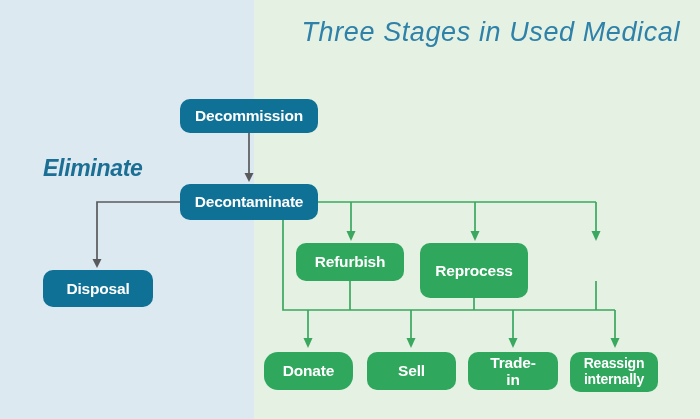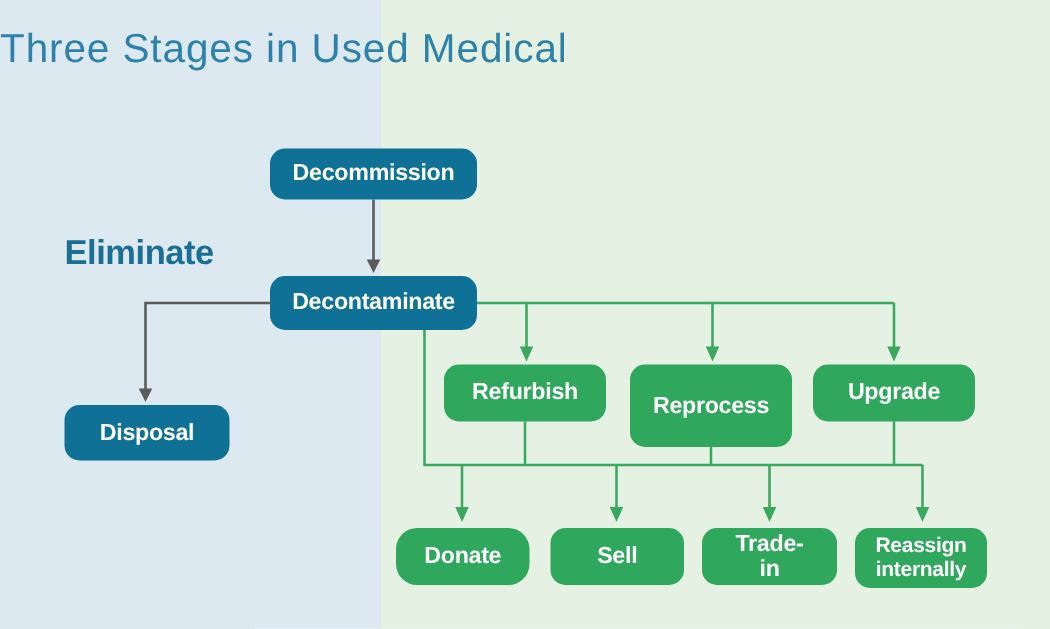--- a/index.html
+++ b/index.html
@@ -12,35 +12,36 @@
     overflow: hidden;
     background: var(--bg-left);
   }
   .bg-panel { position:absolute; top:0; bottom:0; }
   #bg-left  { left:0; width:254px; background: var(--bg-left); }
   #bg-right { left:254px; right:0; background: var(--bg-right); }
 
   .title {
     position:absolute;
     left:0; top:17px; width:680px;
-    text-align:left;
+    text-align:right;
     color: var(--title-text);
     font-size:27px;
     font-weight:400;
     letter-spacing:0.6px;
     line-height:31px;
+    font-style:italic;
   }
 
   .stage-label {
     position:absolute;
     font-weight:bold;
     font-size:23px;
     letter-spacing:-0.3px;
   }
-  #label-eliminate { left:43px;  top:155px; color: var(--eliminate-text); }
+  #label-eliminate { left:43px;  top:155px; color: var(--eliminate-text); font-style: italic; }
   #label-reuse     { left:445px; top:158px; color: var(--reuse-text); }
 
   svg#connectors {
     position:absolute; left:0; top:0;
     width:700px; height:419px;
     pointer-events:none;
   }
   .gray-line  { stroke: var(--gray-line);  stroke-width:1.7; fill:none; }
   .green-line { stroke: var(--green-line); stroke-width:1.7; fill:none; }
   .gray-head  { fill: var(--gray-line);  stroke:none; }
@@ -121,20 +122,19 @@
   </svg>
 
   <div id="label-eliminate" class="stage-label">Eliminate</div>
 
   <div id="node-decommission" class="node teal">Decommission</div>
   <div id="node-decontaminate" class="node teal">Decontaminate</div>
   <div id="node-disposal" class="node teal">Disposal</div>
 
   <div id="node-refurbish" class="node green">Refurbish</div>
   <div id="node-reprocess" class="node green">Reprocess</div>
-  <div id="node-upgrade" class="node green">Upgrade</div>
 
   <div id="node-donate" class="node green">Donate</div>
   <div id="node-sell" class="node green">Sell</div>
   <div id="node-trade-in" class="node green">Trade-in</div>
   <div id="node-reassign" class="node green">Reassign internally</div>
 
 </div>
 
 </body></html>

